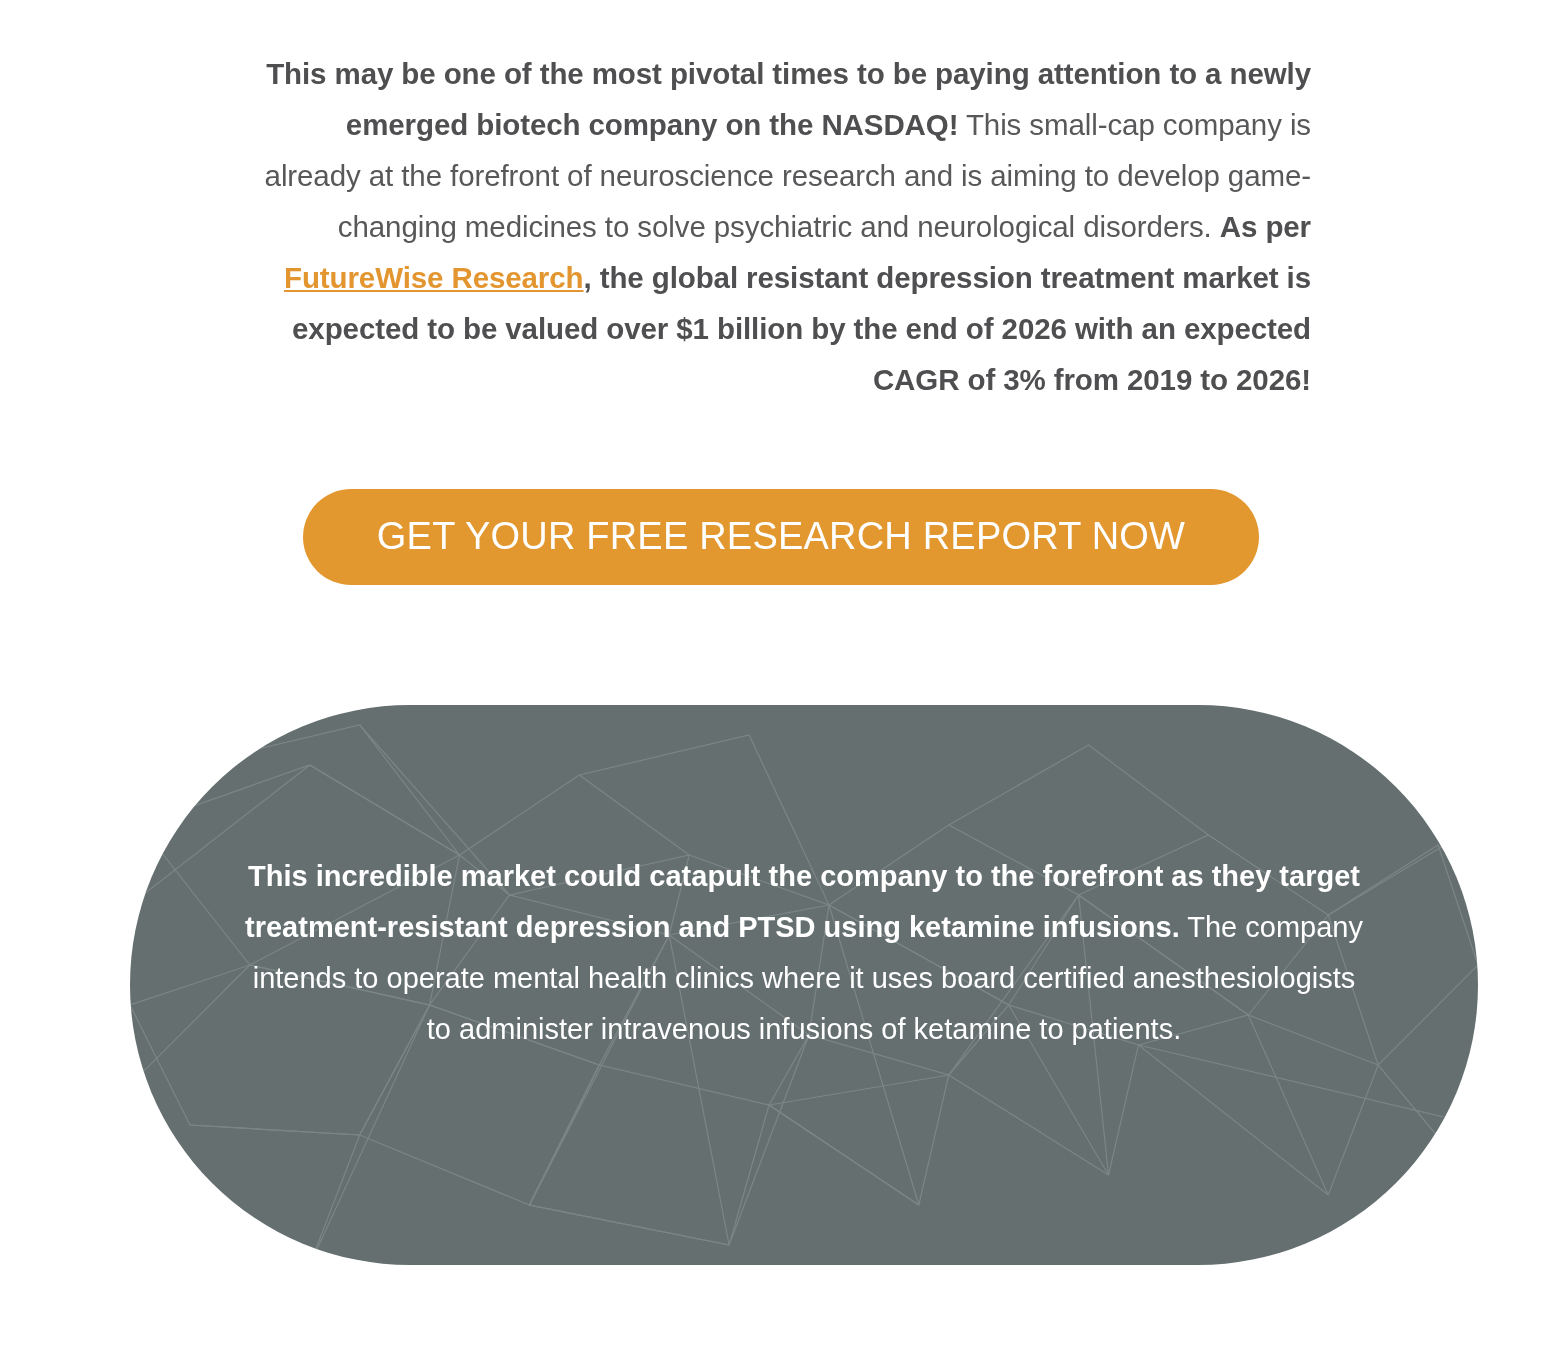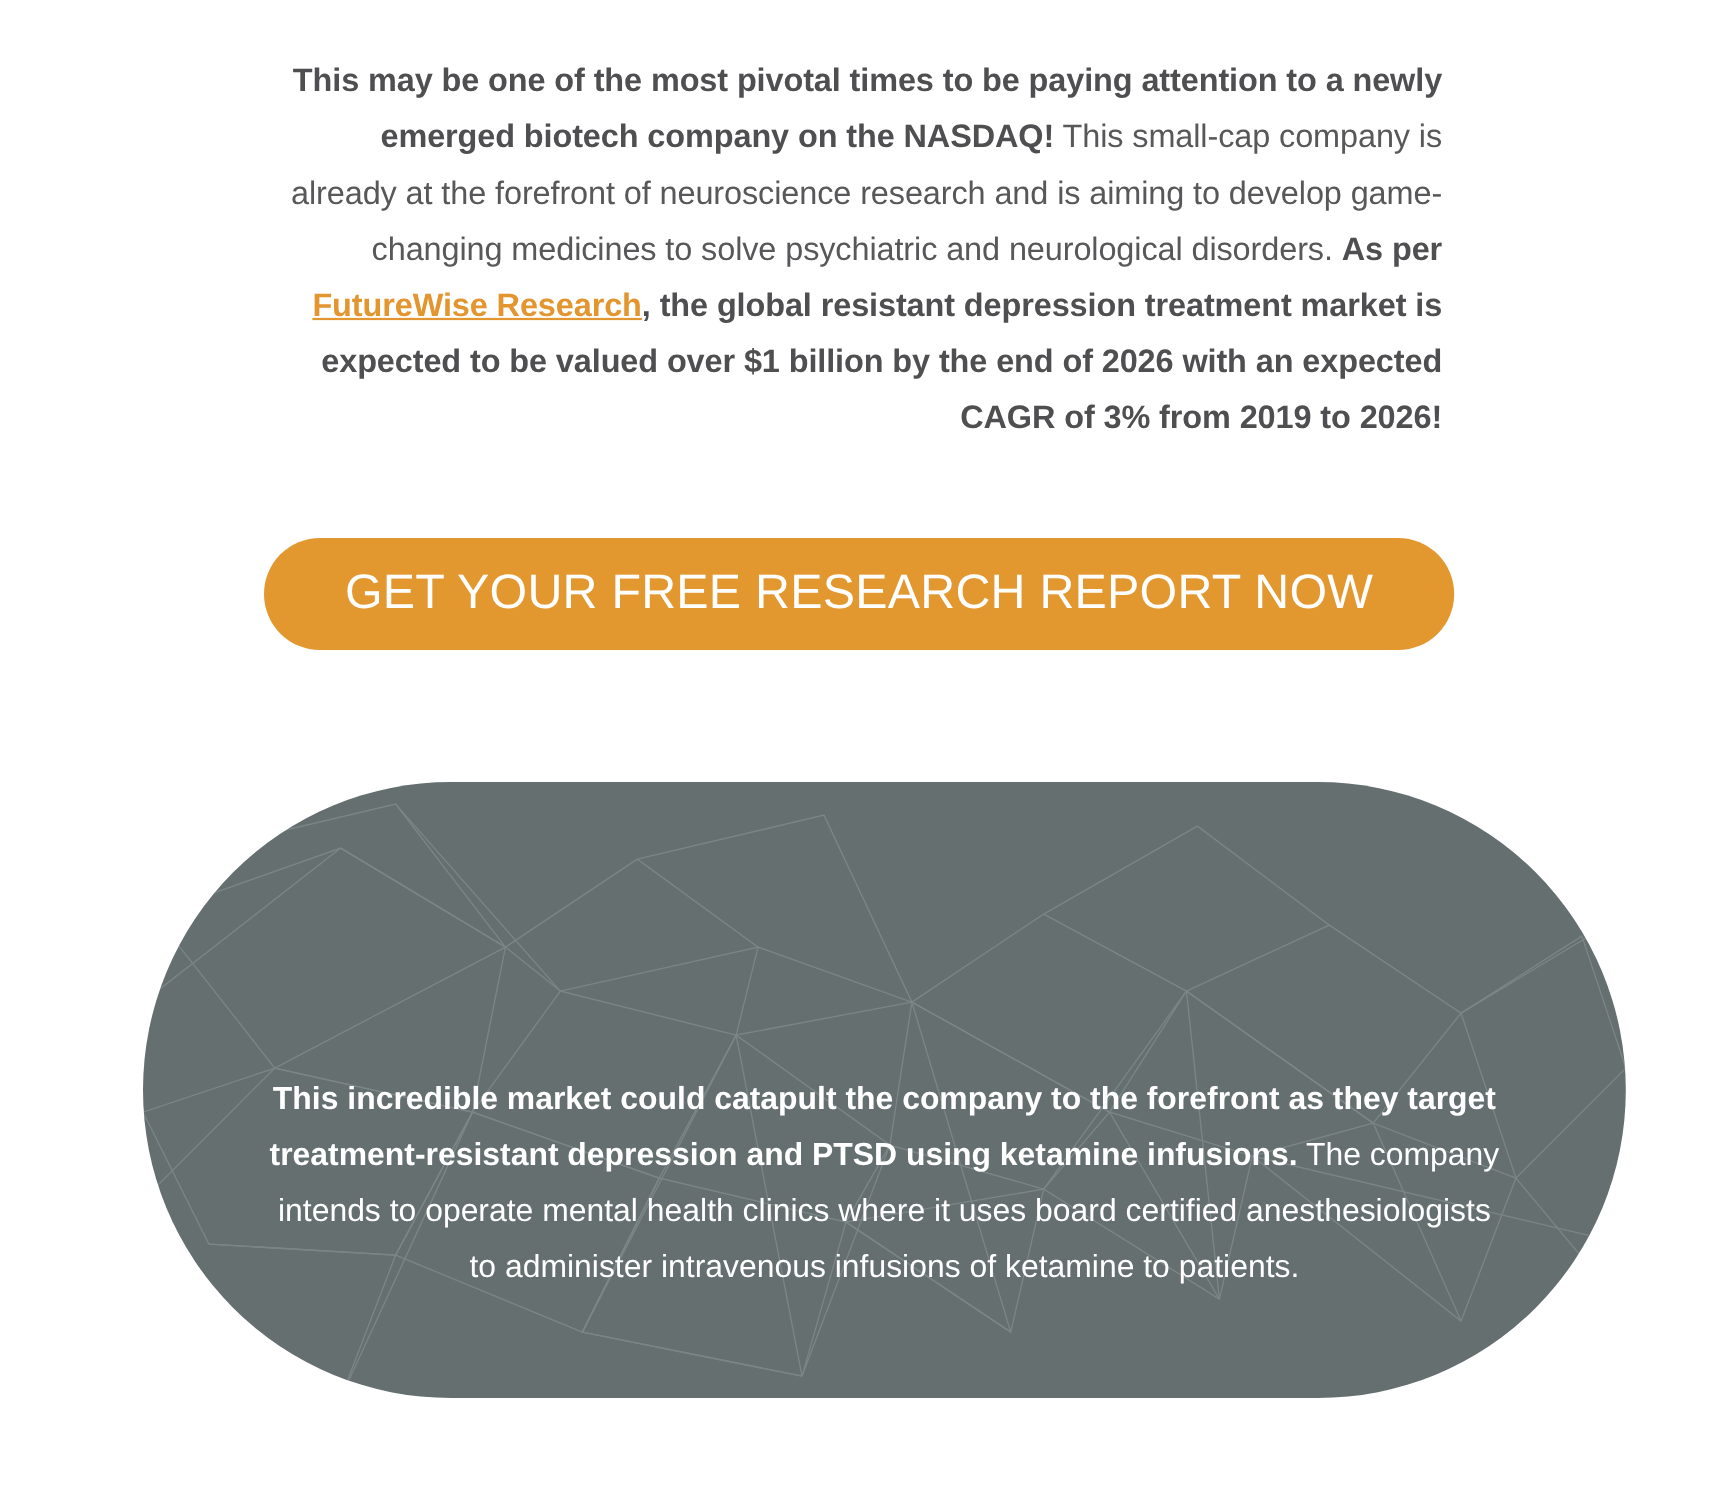--- a/index.html
+++ b/index.html
@@ -49,21 +49,21 @@
   
   .cta-wrap {
     width: 100%;
     text-align: center;
     margin-top: 84px;
   }
   .cta-button {
     display: inline-block;
     background: #e3972f;
     color: #ffffff;
-    font-size: 44px;
+    font-size: 38px;
     letter-spacing: 0.2px;
     padding: 28px 74px 30px 74px;
     border: none;
     border-radius: 62px;
     cursor: pointer;
     font-family: "Liberation Sans", sans-serif;
     line-height: 1;
   }
 
   
@@ -72,21 +72,21 @@
     padding-left: 130px;
     padding-right: 84px;
   }
   .panel {
     position: relative;
     background: #656f70;
     border-radius: 310px;
     height: 560px;
     overflow: hidden;
     display: flex;
-    align-items: flex-end;
+    align-items: center;
     justify-content: center;
   }
   .panel svg.net {
     position: absolute;
     left: 0;
     top: 0;
     width: 100%;
     height: 100%;
     opacity: 0.33;
   }

